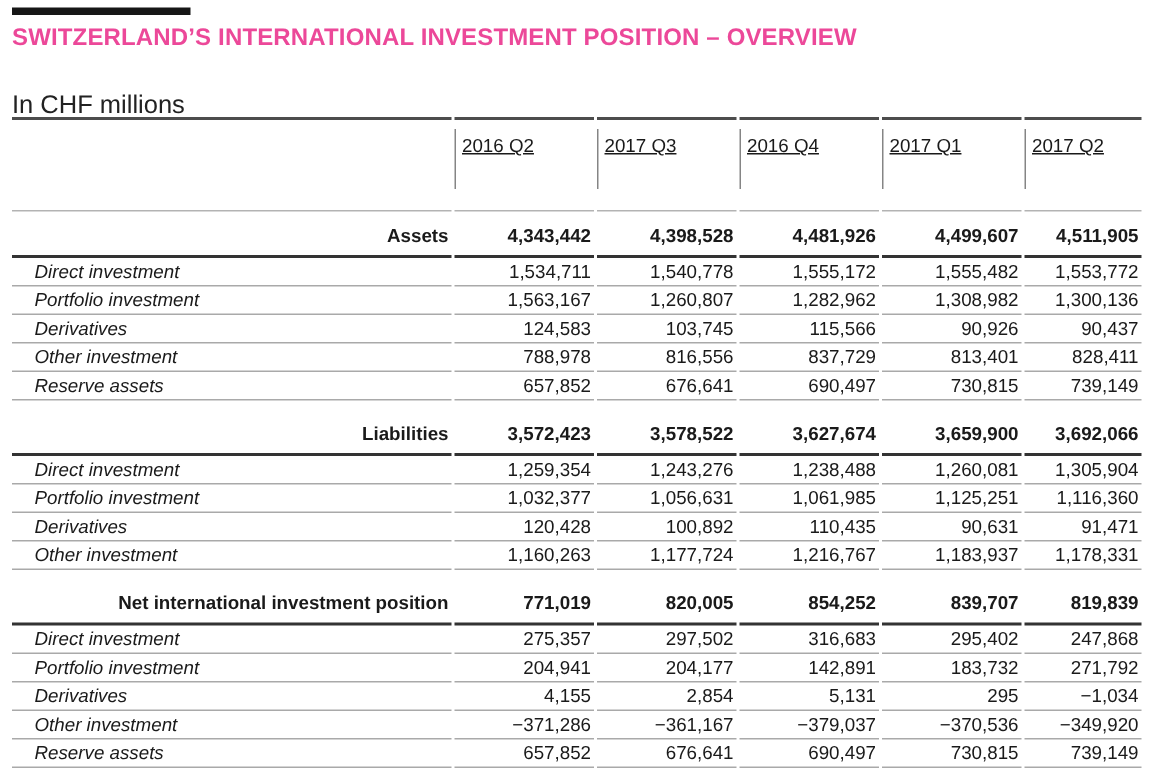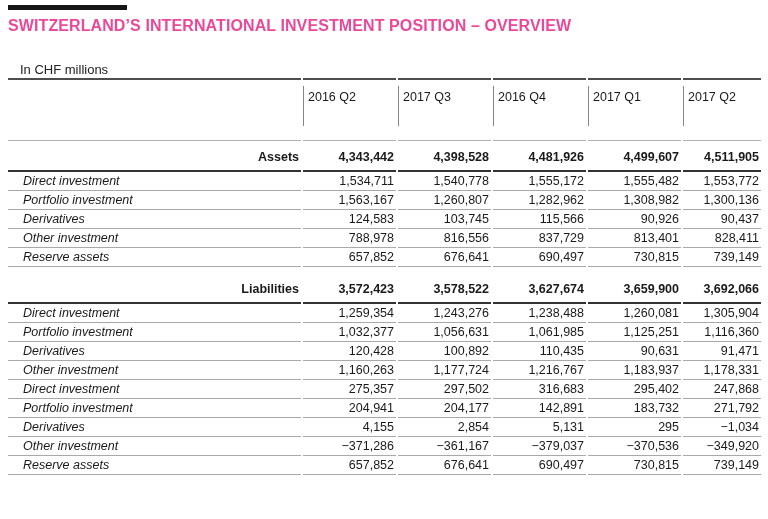--- a/index.html
+++ b/index.html
@@ -22,22 +22,22 @@
   }
   .page-title {
     margin: 8px 8px 0 8px;
     font-size: 16px;
     line-height: 16px;
     font-weight: bold;
     color: #ec4899;
     letter-spacing: 0.1px;
   }
   .units-label {
-    margin: 28px 0 0 20px;
-    font-size: 13px;
+    margin: 28px 0 0 8px;
+    font-size: 17px;
     line-height: 15px;
     color: #222222;
   }
   table.iip {
     margin: 1px 0 0 6px;
     border-collapse: separate;
     border-spacing: 2px 0;
     table-layout: fixed;
     width: 757px;
     font-size: 12.5px;
@@ -55,20 +55,21 @@
     text-align: left;
     font-weight: normal;
     color: #1a1a1a;
     padding: 10px 0 0 5px;
   }
   thead th.qtr {
     background-image: linear-gradient(#858585, #858585);
     background-repeat: no-repeat;
     background-position: 0px 6px;
     background-size: 1px 40px;
+    text-decoration: underline;
   }
 
   tr.section-row th, tr.section-row td {
     font-weight: bold;
     border-bottom: 2px solid #333333;
     padding: 15px 2px 5px 2px;
     line-height: 15px;
     text-align: right;
     vertical-align: bottom;
   }
@@ -198,20 +199,28 @@
           <td class="num">91,471</td>
         </tr>
         <tr class="sub-row">
           <th class="lbl">Other investment</th>
           <td class="num">1,160,263</td>
           <td class="num">1,177,724</td>
           <td class="num">1,216,767</td>
           <td class="num">1,183,937</td>
           <td class="num">1,178,331</td>
         </tr>
+        <tr class="section-row">
+          <th class="lbl">Net international investment position</th>
+          <td class="num">771,019</td>
+          <td class="num">820,005</td>
+          <td class="num">854,252</td>
+          <td class="num">839,707</td>
+          <td class="num">819,839</td>
+        </tr>
         <tr class="sub-row">
           <th class="lbl">Direct investment</th>
           <td class="num">275,357</td>
           <td class="num">297,502</td>
           <td class="num">316,683</td>
           <td class="num">295,402</td>
           <td class="num">247,868</td>
         </tr>
         <tr class="sub-row">
           <th class="lbl">Portfolio investment</th>

